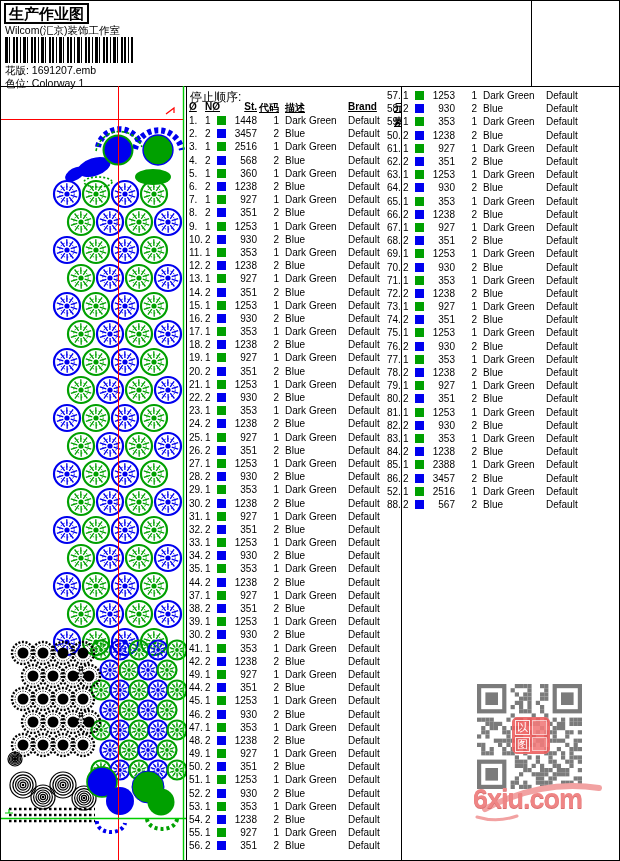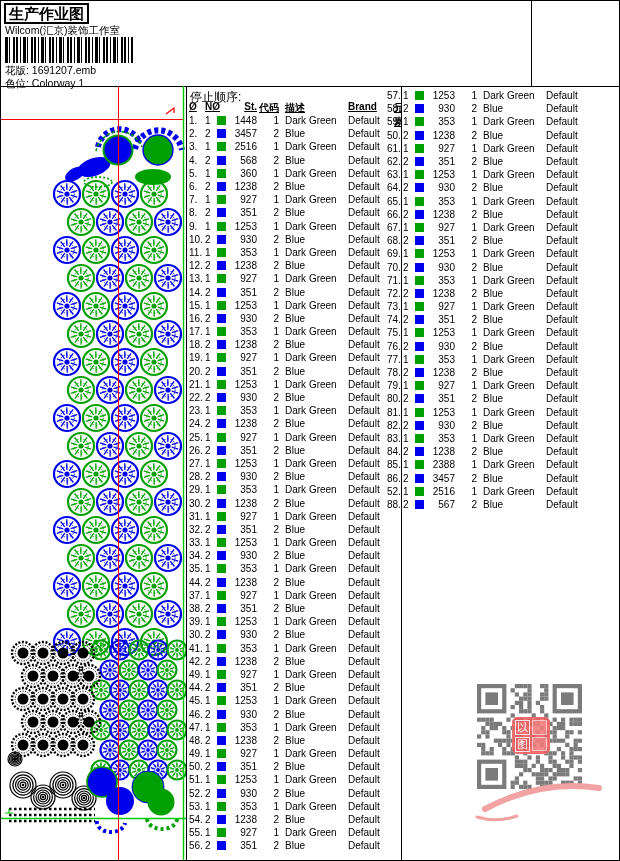--- a/index.html
+++ b/index.html
@@ -2797,13 +2797,14 @@
     </div>
     <div class="seal-col faint">
         <span></span>
         <span></span>
       </div>
   </div>
   <svg class="swoosh" width="140" height="60">
     <path d="M14 38 Q 70 8 128 17" fill="none" stroke="#f2a2a2" stroke-width="6" stroke-linecap="round"></path>
     <path d="M6 46 Q 26 52 46 45" fill="none" stroke="#f2a2a2" stroke-width="3" stroke-linecap="round"></path>
   </svg>
+  <div class="watermark">6xiu.com</div>
 </div>
 
 </body></html>

